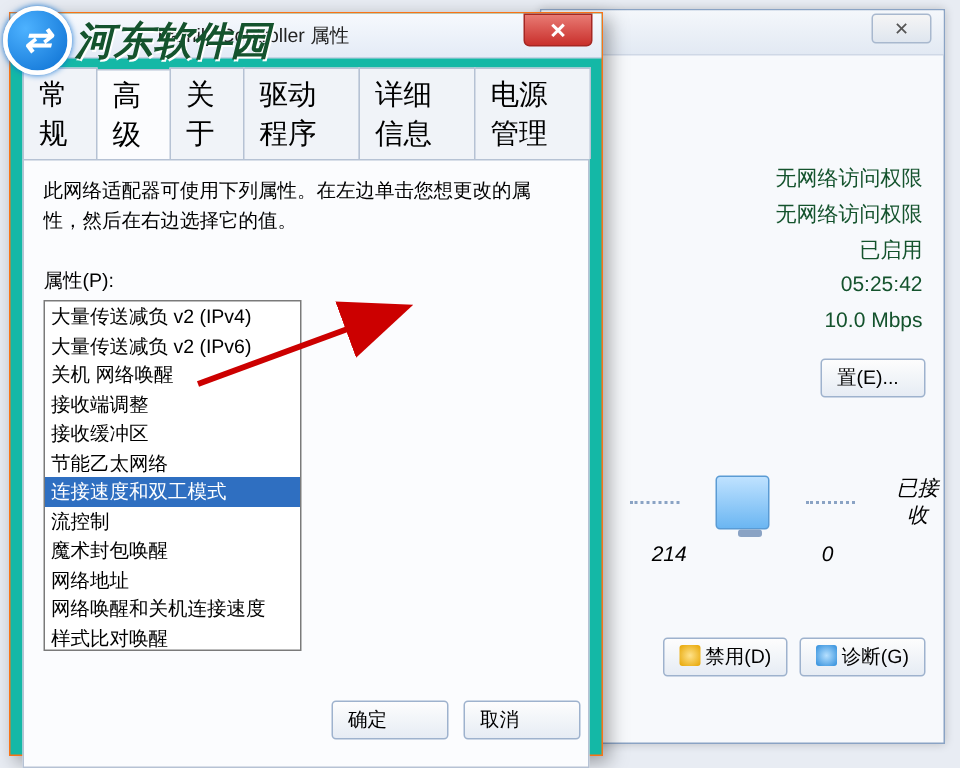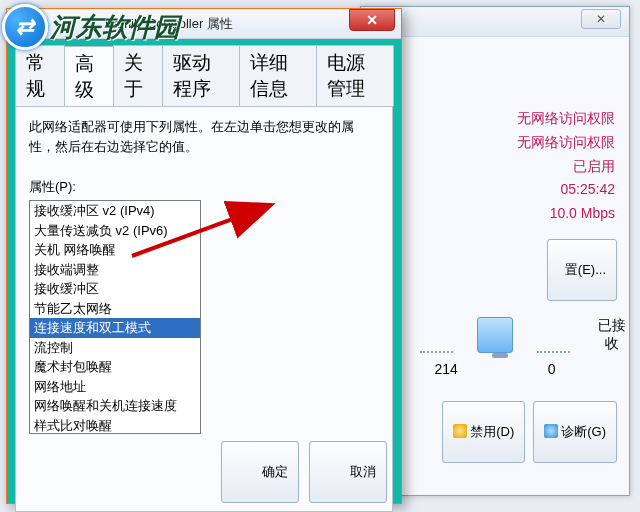--- a/index.html
+++ b/index.html
@@ -8,30 +8,30 @@
   
   .logo { position: absolute; top: 4px; left: 2px; display: flex; align-items: center; gap: 2px; z-index: 50; }
   .logo-badge { width: 46px; height: 46px; border-radius: 50%; background: radial-gradient(circle at 30% 30%, #4db2ff, #0a6ed1); border: 3px solid #fff; box-shadow: 0 0 4px #0a6ed1; display:flex; align-items:center; justify-content:center; color:#fff; font-weight:bold; font-size:22px; font-style:italic;}
   .logo-text { font-size: 26px; font-weight: bold; font-style: italic; color: #14532d; text-shadow: 1px 1px 0 #fff; }
   .logo-sub { position:absolute; top:38px; left:50px; font-size:11px; color:#0a6ed1; letter-spacing:0.5px;}
 
   
   .back-window { position: absolute; top: 6px; left: 360px; width: 270px; height: 490px; background: #f7f9fc; border: 1px solid #8aa3c4; box-shadow: 0 0 6px rgba(0,0,0,.2); }
   .back-title { height: 30px; background: linear-gradient(#f4f7fb,#e2e9f3); border-bottom:1px solid #cfd8e6; position:relative;}
   .win-close { position:absolute; top:2px; right:8px; width:40px; height:20px; border:1px solid #a8b8ce; border-radius:3px; background:linear-gradient(#f5f5f5,#dfe6ef); text-align:center; font-size:12px; line-height:18px; color:#555;}
-  .status-block { padding: 70px 14px 0 0; text-align: right; font-size: 14px; color:#be185d; line-height:1.7;}
+  .status-block { padding: 70px 14px 0 0; text-align: right; font-size: 14px; color:#14532d; line-height:1.7;}
   .status-block div { white-space:nowrap;}
   .config-btn-row{ position:absolute; top:232px; right:12px;}
-  .win-btn{ display:inline-block; min-width:70px; padding:21px 10px; font-size:13px; background:linear-gradient(#fdfdfd,#e6ecf4); border:1px solid #9eb2cd; border-radius:3px; text-align:right;}
+  .win-btn{ display:inline-block; min-width:70px; padding:3px 10px; font-size:13px; background:linear-gradient(#fdfdfd,#e6ecf4); border:1px solid #9eb2cd; border-radius:3px; text-align:left;}
   .activity{ position:absolute; top:310px; left:0; right:0; text-align:center; font-size:14px;}
-  .activity-row{ display:flex; justify-content:center; align-items:flex-end; gap:24px; margin-bottom:8px;}
+  .activity-row{ display:flex; justify-content:center; align-items:center; gap:24px; margin-bottom:8px;font-style:italic;}
   .monitor-icon{ width:44px; height:36px; background:linear-gradient(#bfe2ff,#6bb6f2); border:1px solid #5a9bd4; border-radius:3px; position:relative;}
   .monitor-icon::after{content:""; position:absolute; bottom:-6px; left:14px; width:16px; height:5px; background:#8aa3c4; border-radius:2px;}
   .dash{ width:40px; border-top:2px dotted #8aa3c4;}
-  .bottom-btns{ position:absolute; bottom:32px; right:12px; display:flex; gap:8px;margin-top:32px;}
+  .bottom-btns{ position:absolute; bottom:44px; right:12px; display:flex; gap:8px;margin-top:32px;}
   .shield{ display:inline-block; width:14px; height:14px; vertical-align:-2px; margin-right:3px;}
   .shield.y{ background:radial-gradient(circle,#ffe28a,#e6a400); border-radius:2px;}
   .shield.b{ background:radial-gradient(circle,#b6e0ff,#2e8ddb); border-radius:2px;}
 
   
   .front-window { position: absolute; top: 8px; left: 6px; width: 396px; height: 496px; background: #14b8a6; border: 1px solid #f97316; box-shadow: 4px 4px 12px rgba(0,0,0,.35); z-index: 20; }
   .title-bar { height: 30px; background: linear-gradient(#f6f9fd,#e4ebf6); border-bottom:1px solid #c5d2e4; display:flex; align-items:center; padding-left:98px; font-size:13px; color:#222; position:relative;}
   .title-close{ position:absolute; top:0; right:6px; width:46px; height:22px; background:linear-gradient(#e87a73,#c9302c); color:#fff; border:1px solid #a52723; border-radius:0 0 4px 4px; text-align:center; font-size:14px; line-height:20px; font-weight:bold;}
   .tabs{ display:flex; padding: 6px 8px 0 8px; gap:0; font-size:19px;}
   .tab{ padding:4px 10px; border:1px solid #b6c2d4; border-bottom:none; background:#f0f3f8; margin-right:-1px;}
@@ -40,21 +40,21 @@
   .desc{ line-height:1.5; margin-bottom:22px;}
   .row{ display:flex; gap:20px;}
   .col-l{ width:172px;}
   .col-r{ flex:1;}
   .lbl{ margin-bottom:4px;}
   .listbox{ width:172px; height:234px; border:1px solid #7a7a7a; background:#fff; overflow:hidden; font-size:13px;}
   .listbox div{ padding:1px 4px; white-space:nowrap; line-height:1.35;}
   .listbox .sel{ background:#2f6fc1; color:#fff;}
   .combo{ width:150px; height:24px; border:1px solid #7a7a7a; background:#fff; display:flex; align-items:center; justify-content:space-between; padding:0 4px 0 8px; font-size:13px;}
   .combo .arr{ width:16px; height:16px; border:1px solid #9aa; display:flex; align-items:center; justify-content:center; font-size:9px;}
-  .dlg-btns{ position:absolute; bottom:0; right:14px; display:flex; gap:10px;}
+  .dlg-btns{ position:absolute; bottom:10px; right:14px; display:flex; gap:10px;}
   .dlg-btns .win-btn{ min-width:78px;}
 
   
   .arrow{ position:absolute; top:200px; left:128px; width:150px; height:60px; z-index:30; pointer-events:none;}
 </style>
 </head>
 <body>
 
 <div class="logo">
   <div class="logo-badge">⇄</div>
@@ -108,21 +108,21 @@
       <div class="tab">驱动程序</div>
       <div class="tab">详细信息</div>
       <div class="tab">电源管理</div>
     </div>
   <div class="tab-body">
     <div class="desc">此网络适配器可使用下列属性。在左边单击您想更改的属性，然后在右边选择它的值。</div>
     <div class="row">
       <div class="col-l">
         <div class="lbl">属性(P):</div>
         <div class="listbox" id="proplist">
-            <div>接收缓冲区 v2 (IPv4)</div>
+            <div>大量传送减负 v2 (IPv4)</div>
             <div>大量传送减负 v2 (IPv6)</div>
             <div>关机 网络唤醒</div>
             <div>接收端调整</div>
             <div>接收缓冲区</div>
             <div>节能乙太网络</div>
             <div class="sel">连接速度和双工模式</div>
             <div>流控制</div>
             <div>魔术封包唤醒</div>
             <div>网络地址</div>
             <div>网络唤醒和关机连接速度</div>

